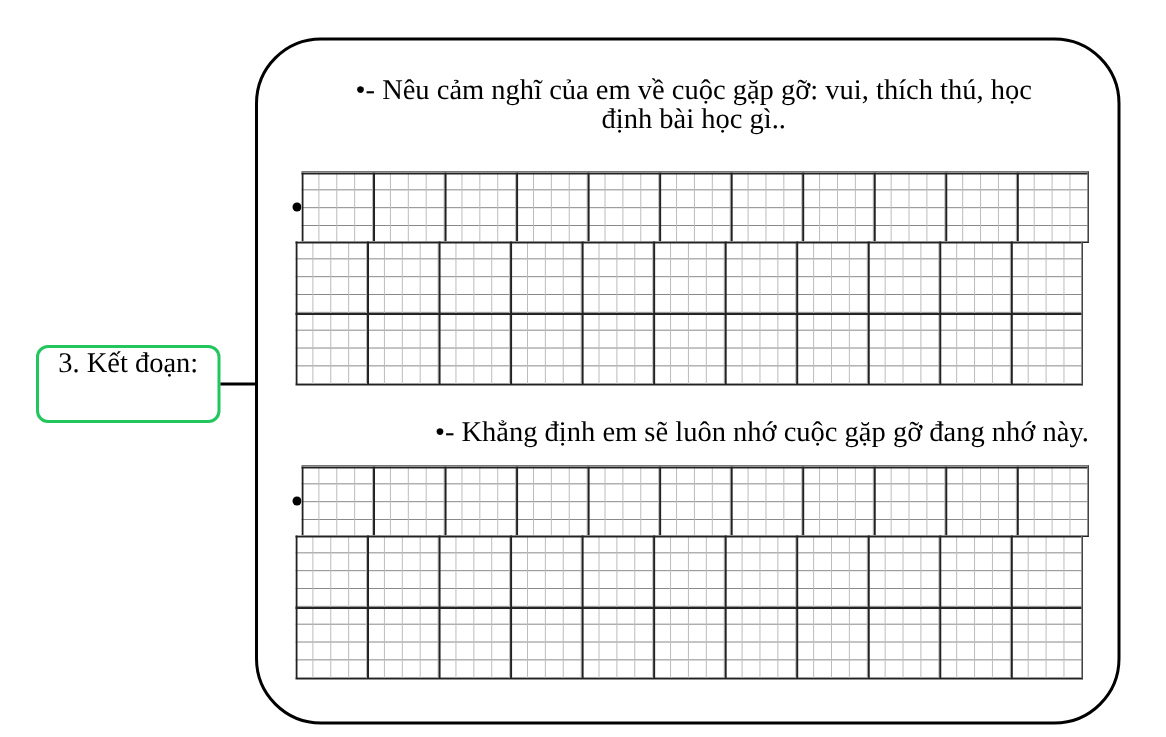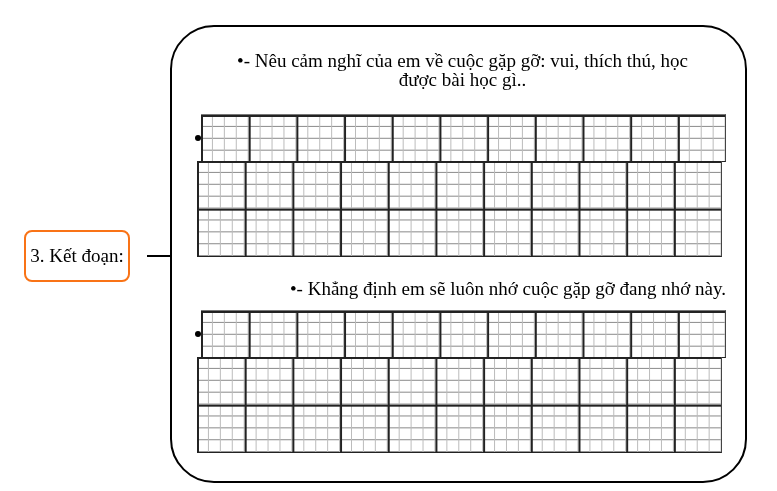--- a/index.html
+++ b/index.html
@@ -1,22 +1,22 @@
 <!DOCTYPE html>
 <html><head>
 <meta charset="utf-8">
 <style>
   html, body { margin:0; padding:0; background:#fff; }
   body { width:777px; height:491px; position:relative; overflow:hidden;
          font-family:"Liberation Serif", "DejaVu Serif", serif; color:#000; }
   .main-box { position:absolute; left:170px; top:25px; width:577px; height:458px;
               border:2px solid #000; border-radius:44px; box-sizing:border-box; }
-  .label-box { position:absolute; left:24px; top:230px; width:106px; height:52px;
-               border:2px solid #f97316; border-radius:8px; box-sizing:border-box;
-               display:flex; align-items:center; justify-content:center;
+  .label-box { position:absolute; left:24px; top:230px; width:123px; height:52px;
+               border:2px solid #22c55e; border-radius:8px; box-sizing:border-box;
+               display:flex; justify-content:center;
                font-size:19px; }
   .connector { position:absolute; left:147px; top:255px; width:24px; height:2px; background:#000; }
   .prompt { position:absolute; font-size:19px; line-height:19px; text-align:center; }
   .prompt1 { left:195px; top:51px; width:535px; }
   .prompt2 { left:186px; top:279px; width:540px; text-align:right; }
   .bullet { position:absolute; width:6px; height:6px; border-radius:50%; background:#000; }
   .grid { position:absolute; box-sizing:border-box;
     background-color:#fff;
     background-image:
       linear-gradient(to right, #222 1.5px, transparent 1.5px),
@@ -33,21 +33,21 @@
 
 <div class="label-box">
   <span>3. Kết đoạn:</span>
 </div>
 <div class="connector"></div>
 
 <div class="main-box"></div>
 
 <div class="prompt prompt1">
   <div>•- Nêu cảm nghĩ của em về cuộc gặp gỡ: vui, thích thú, học</div>
-  <div>được bài học gì..</div>
+  <div>định bài học gì..</div>
 </div>
 
 <div class="bullet" style="left:195px;top:135px"></div>
 <div class="grid g-top" style="left:201px;top:114px;width:525px;height:48px"></div>
 <div class="grid" style="left:197px;top:161px;width:525px;height:96px"></div>
 
 <div class="prompt prompt2">•- Khẳng định em sẽ luôn nhớ cuộc gặp gỡ đang nhớ này.</div>
 
 <div class="bullet" style="left:195px;top:331px"></div>
 <div class="grid g-top" style="left:201px;top:310px;width:525px;height:48px"></div>

